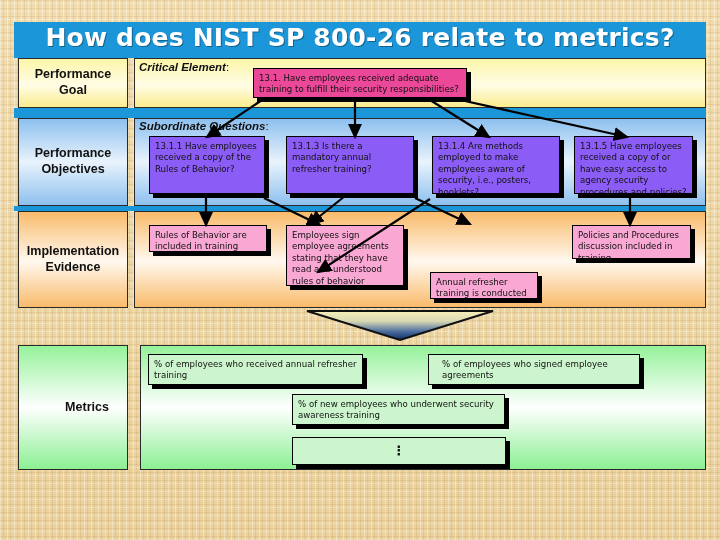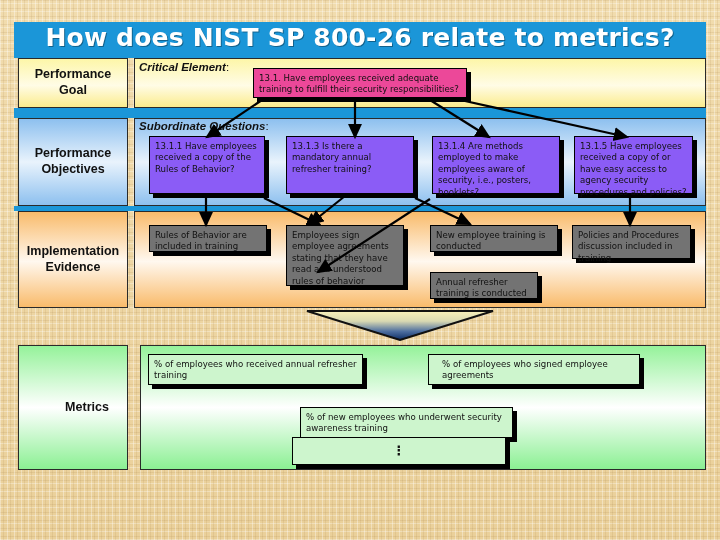--- a/index.html
+++ b/index.html
@@ -50,21 +50,21 @@
   
   .node{
     position:absolute;box-sizing:border-box;border:1.5px solid #000;
     box-shadow:4px 4px 0 #000;
     font-size:8.6px;line-height:1.33;color:#111;
     padding:4px 5px;
     font-family:"DejaVu Sans", sans-serif;
   }
   .node.white{background:#ec4899;}
   .node.blueq{background:#8b5cf6;}
-  .node.evid{background:#737373;}
+  .node.evid{background:#f9a8d4;}
   .node.metric{background:#cdf5cd;}
   .node.center{display:flex;align-items:center;justify-content:center;text-align:center;}
 
   
   svg.arrows{position:absolute;left:0;top:0;width:720px;height:540px;pointer-events:none;}
 
   
   .chevron{position:absolute;}
 </style>
 </head>
@@ -128,23 +128,20 @@
     </div>
   </div>
 
   <div class="cell evid-bg" style="left:134px;top:211px;width:572px;height:97px;"></div>
 
   <div class="node evid" style="left:149px;top:225px;width:118px;height:27px;">
     <span>Rules of Behavior are included in training</span>
   </div>
   <div class="node evid" style="left:286px;top:225px;width:118px;height:61px;">
     <span>Employees sign employee agreements stating that they have read and understood rules of behavior</span>
-  </div>
-  <div class="node evid" style="left:430px;top:225px;width:128px;height:27px;">
-    <span>New employee training is conducted</span>
   </div>
   <div class="node evid" style="left:572px;top:225px;width:119px;height:34px;">
     <span>Policies and Procedures discussion included in training</span>
   </div>
   <div class="node evid" style="left:430px;top:272px;width:108px;height:27px;">
     <span>Annual refresher training is conducted</span>
   </div>
 
   <div class="chevron" style="left:305px;top:309px;width:190px;height:32px;">
     <svg width="190" height="32" viewBox="0 0 190 32">
@@ -167,21 +164,21 @@
   </div>
 
   <div class="cell metric-bg" style="left:140px;top:345px;width:566px;height:125px;"></div>
 
   <div class="node metric" style="left:148px;top:354px;width:215px;height:31px;">
     <span>% of employees who received annual refresher training</span>
   </div>
   <div class="node metric" style="left:428px;top:354px;width:212px;height:31px;padding-left:13px;">
     <span>% of employees who signed employee agreements</span>
   </div>
-  <div class="node metric" style="left:300px;top:394px;width:213px;height:31px;margin-top:13px;">
+  <div class="node metric" style="left:292px;top:394px;width:213px;height:31px;">
     <span>% of new employees who underwent security awareness training</span>
   </div>
   <div class="node metric center" style="left:292px;top:437px;width:214px;height:28px;font-size:13px;font-weight:bold;">
     <span>⋮</span>
   </div>
 
   <svg class="arrows">
     <defs>
       <marker id="ah" markerWidth="8" markerHeight="8" refX="6" refY="3.2" orient="auto">
         <path d="M0,0 L7,3.2 L0,6.4 z" fill="#000"></path>

